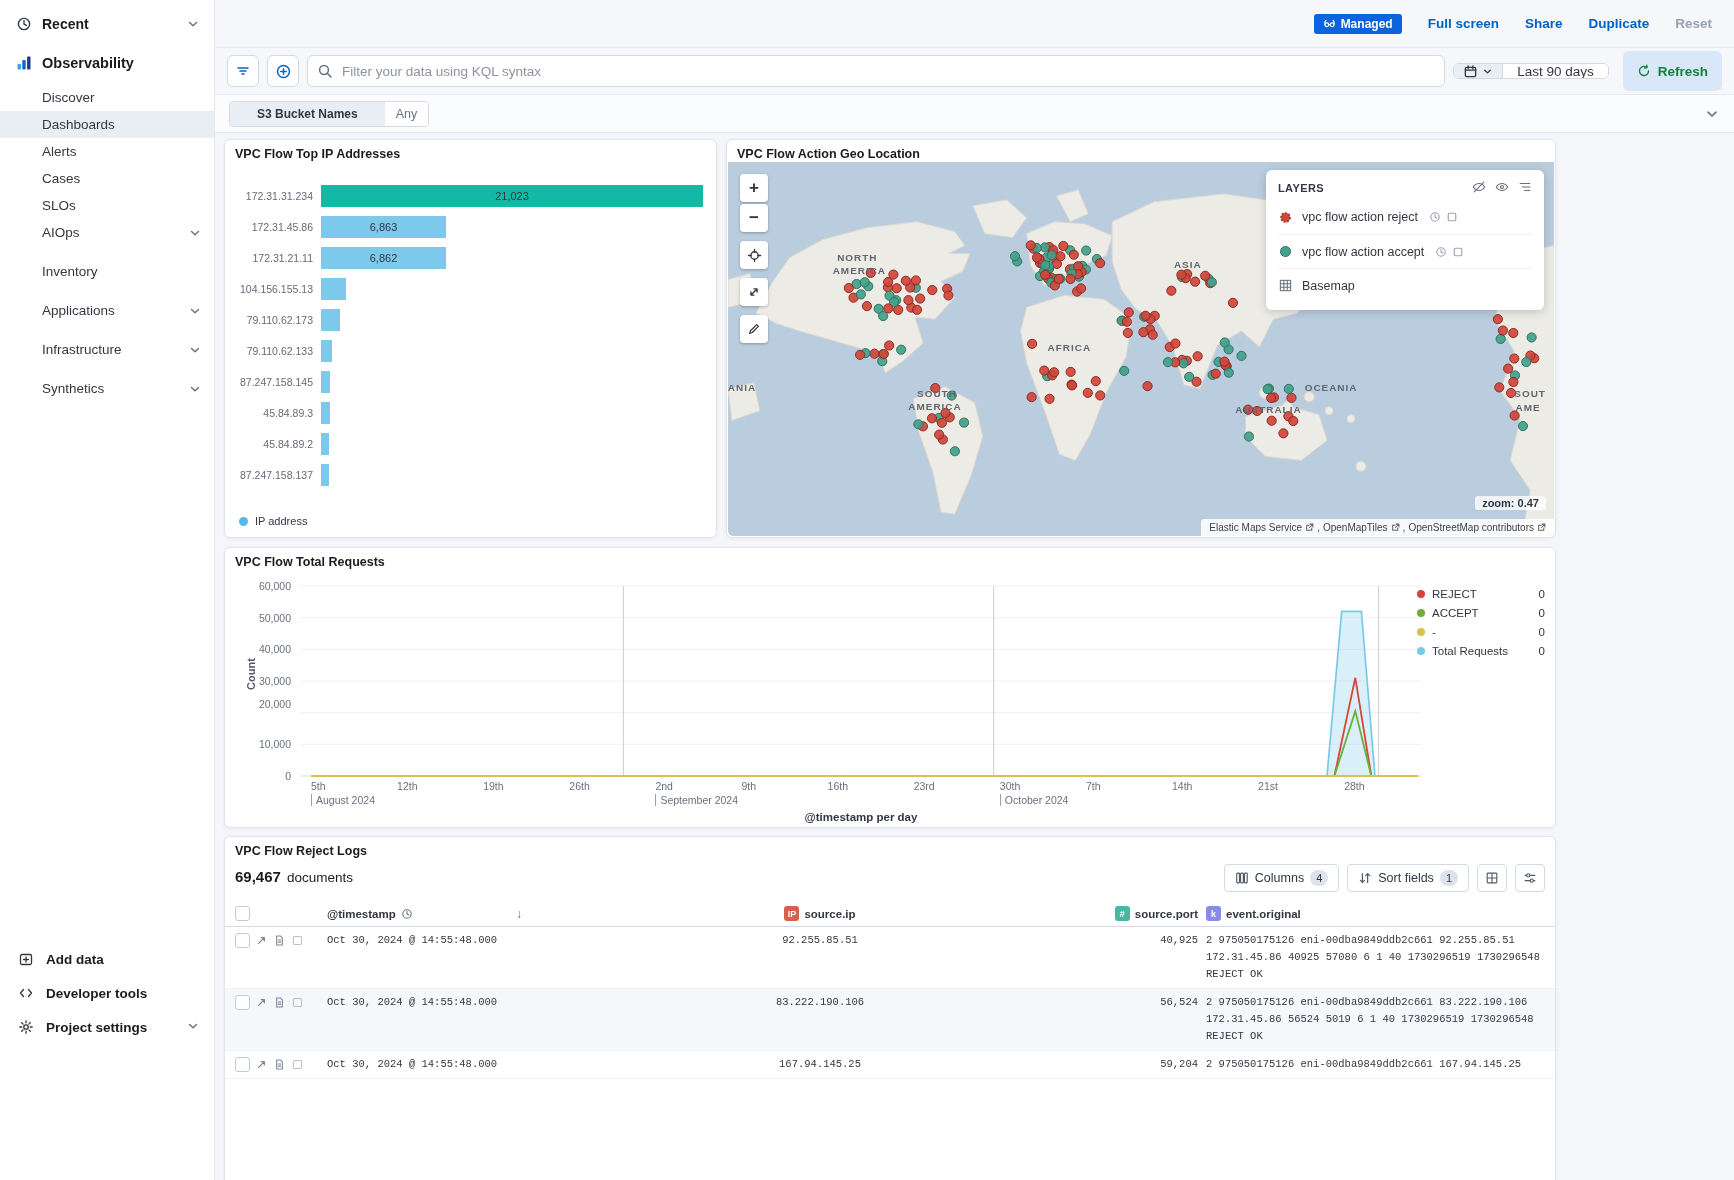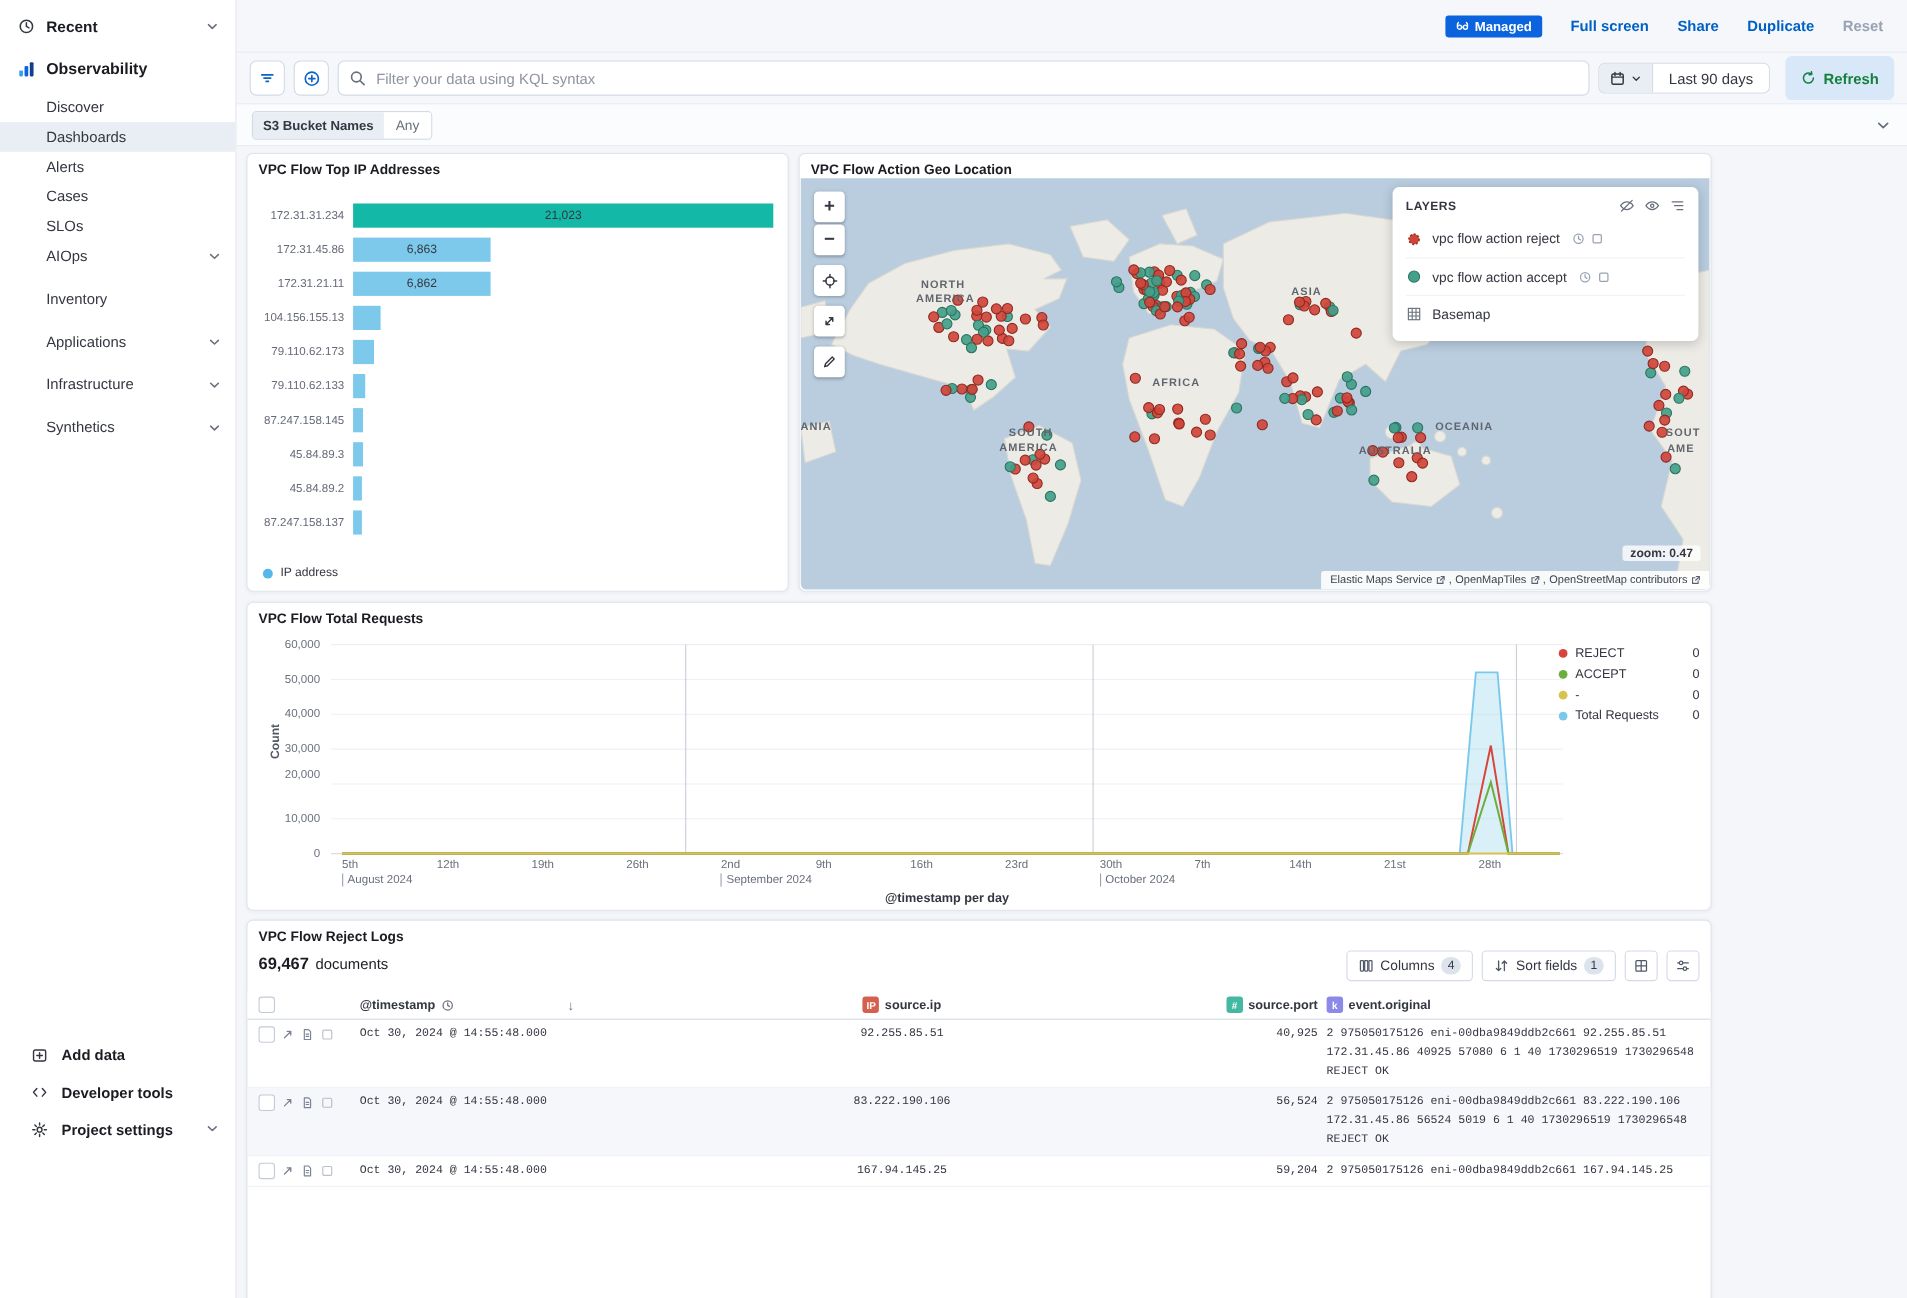--- a/index.html
+++ b/index.html
@@ -11,46 +11,46 @@
 
 .sidebar{position:absolute;left:0;top:0;width:215px;height:100%;background:#fff;border-right:1px solid #E3E6EE;z-index:5}
 .sb-recent{display:flex;align-items:center;gap:10px;padding:16px 14px 10px 16px;font-size:14px;font-weight:bold;color:#1A1C21}
 .sb-recent .ml, .sb-foot .ml{margin-left:auto;color:#69707D}
 .sb-solution{display:flex;align-items:center;gap:10px;padding:13px 16px;font-size:14.5px;font-weight:bold;color:#1A1C21}
 .sb-nav{display:block}
 .nav-item{display:flex;align-items:center;height:27px;padding:0 12px 0 42px;font-size:13.5px;color:#343741;cursor:pointer}
 .nav-item.active{background:#E9EDF4}
 .nav-item.spaced{margin-top:12px}
 .nav-item svg{margin-left:auto;color:#69707D}
-.sb-footer{position:absolute;left:12px;right:0;top:942px}
+.sb-footer{position:absolute;left:2px;right:0;top:942px}
 .sb-foot{display:flex;align-items:center;gap:12px;padding:8px 14px 8px 16px;font-size:13.5px;font-weight:bold;color:#1A1C21;cursor:pointer;height:34px}
 .sb-foot .fi{color:#343741;display:inline-flex}
 
 
 .topbar{position:absolute;left:215px;top:0;width:1519px;height:48px;display:flex;align-items:center;justify-content:flex-end;gap:26px;padding:0 22px;background:#F5F7FB;border-bottom:1px solid #E6E9F1;z-index:4}
 .badge-managed{display:inline-flex;align-items:center;gap:5px;background:#0B64DD;color:#fff;font-size:12px;font-weight:bold;padding:3px 9px;border-radius:3px}
 .top-link{color:#0061C4;font-weight:bold;font-size:13.5px}
 .top-link.muted{color:#98A2B3}
 
 
 .querybar{position:absolute;left:215px;top:48px;width:1519px;height:47px;display:flex;align-items:center;gap:8px;padding:0 12px;background:#F5F7FB;border-bottom:1px solid #E6E9F1;z-index:4}
 .icon-btn{width:32px;height:32px;border:1px solid #D3DAE6;border-radius:6px;background:#fff;display:inline-flex;align-items:center;justify-content:center;color:#0B64C4}
 .search-box{flex:1;position:relative;height:32px}
 .search-box .mag{position:absolute;left:10px;top:8px;color:#69707D}
 .search-input{width:100%;height:32px;border:1px solid #D3DAE6;border-radius:6px;background:#fff;padding:0 10px 0 34px;font-size:13.5px;font-family:inherit;color:#343741;outline:none}
 .search-input::placeholder{color:#8E939F}
-.date-group{display:flex;height:28px;border:1px solid #D3DAE6;border-radius:6px;overflow:hidden;background:#fff}
+.date-group{display:flex;height:16px;border:1px solid #D3DAE6;border-radius:6px;overflow:hidden;background:#fff}
 .date-cal{display:flex;align-items:center;gap:4px;padding:0 9px;background:#E9EDF4;border-right:1px solid #D3DAE6;color:#343741}
 .date-range{display:flex;align-items:center;padding:0 14px;font-size:13.5px;color:#343741;background:#fff}
 .refresh-btn{display:inline-flex;align-items:center;gap:7px;height:40px;padding:0 14px;background:#D9E8F8;color:#15803d;font-weight:bold;font-size:13.5px;border-radius:6px;margin-left:6px}
 
 
 .filterbar{position:absolute;left:215px;top:95px;width:1519px;height:38px;background:#FBFCFE;border-bottom:1px solid #E6E9F1;display:flex;align-items:center;padding:0 14px;z-index:4}
 .filter-chip{display:inline-flex;height:26px;border:1px solid #D3DAE6;border-radius:4px;overflow:hidden;font-size:12px;cursor:pointer}
-.fc-name{background:#E9EDF4;padding:0 9px;display:flex;align-items:center;font-weight:bold;color:#343741}
+.fc-name{background:#E9EDF4;padding:0 27px;display:flex;align-items:center;font-weight:bold;color:#343741}
 .fc-val{padding:0 11px;display:flex;align-items:center;color:#69707D;background:#fff;font-size:12.5px}
 .filter-caret{margin-left:auto;color:#69707D;display:inline-flex;cursor:pointer}
 
 
 .content{position:absolute;left:215px;top:133px;width:1519px;height:1047px;background:#F4F6FA}
 .panel{position:absolute;background:#fff;border:1px solid #E0E4EC;border-radius:6px;box-shadow:0 1px 4px rgba(0,0,0,.05)}
 .panel-title{position:absolute;left:10px;top:7px;font-size:12.5px;font-weight:bold;color:#1A1C21;white-space:nowrap}
 .panel-bars{left:9px;top:6px;width:493px;height:399px}
 .panel-map{left:511px;top:6px;width:830px;height:399px}
 .panel-line{left:9px;top:414px;width:1332px;height:281px}

